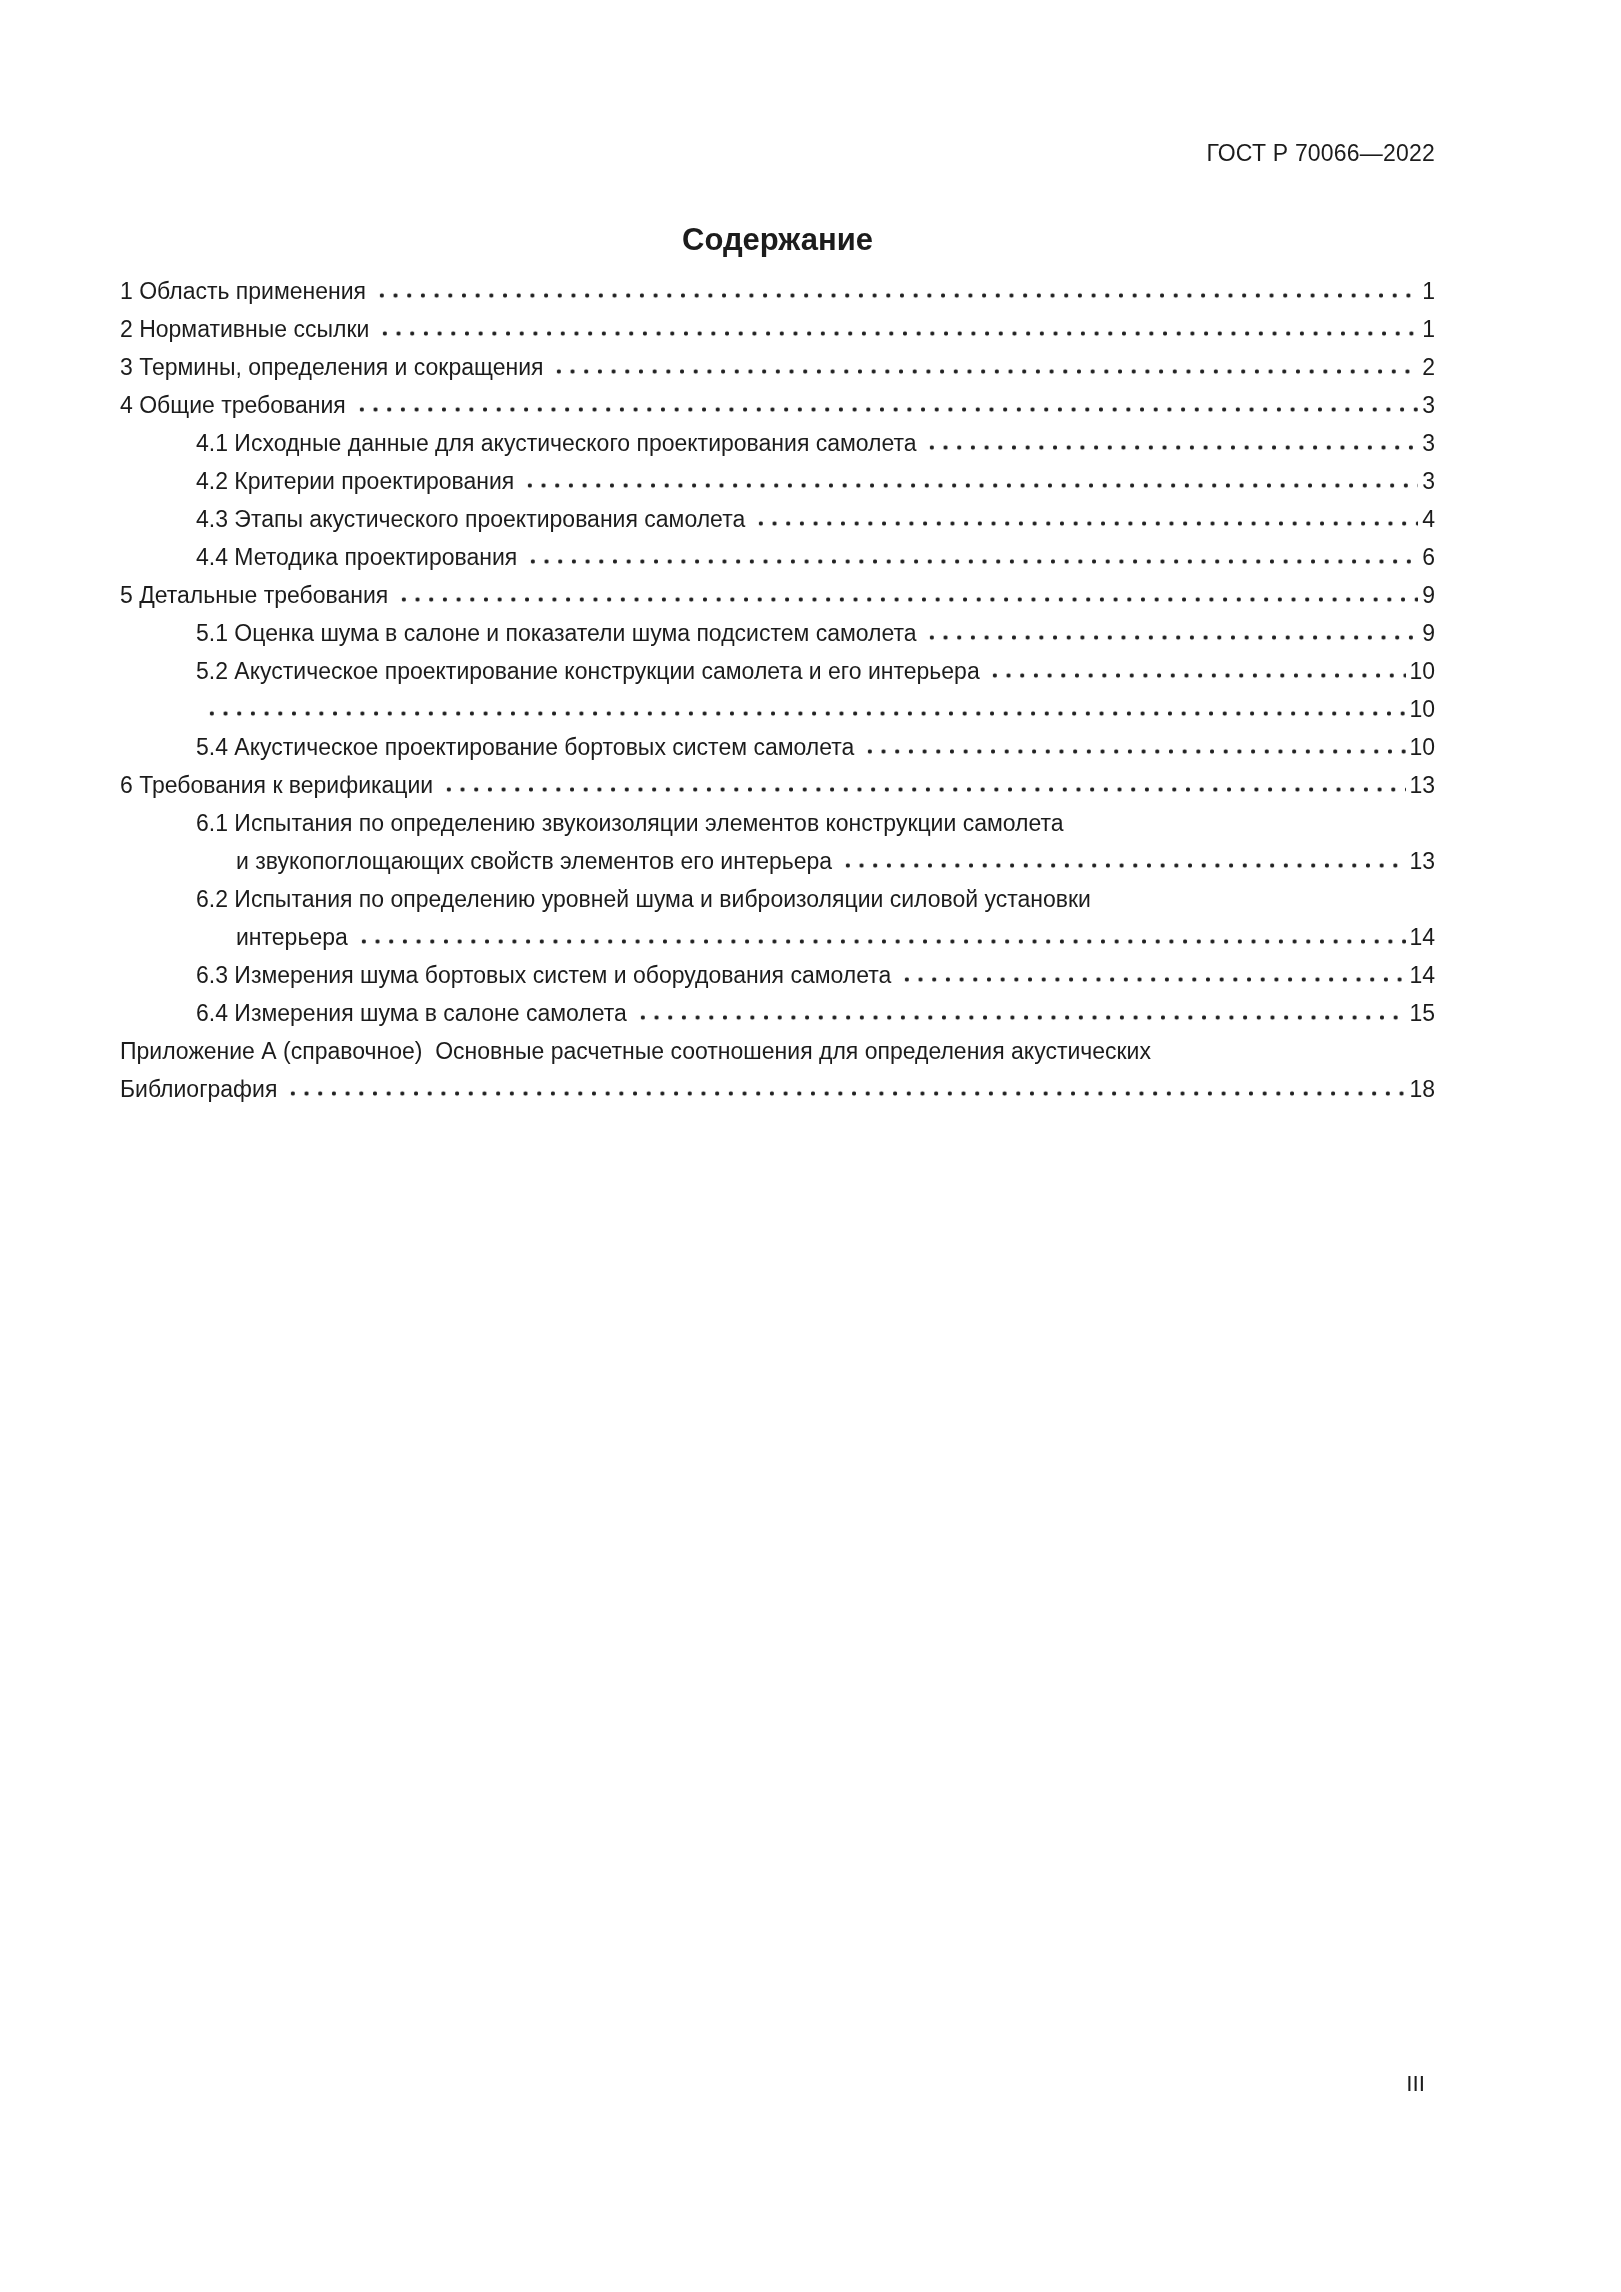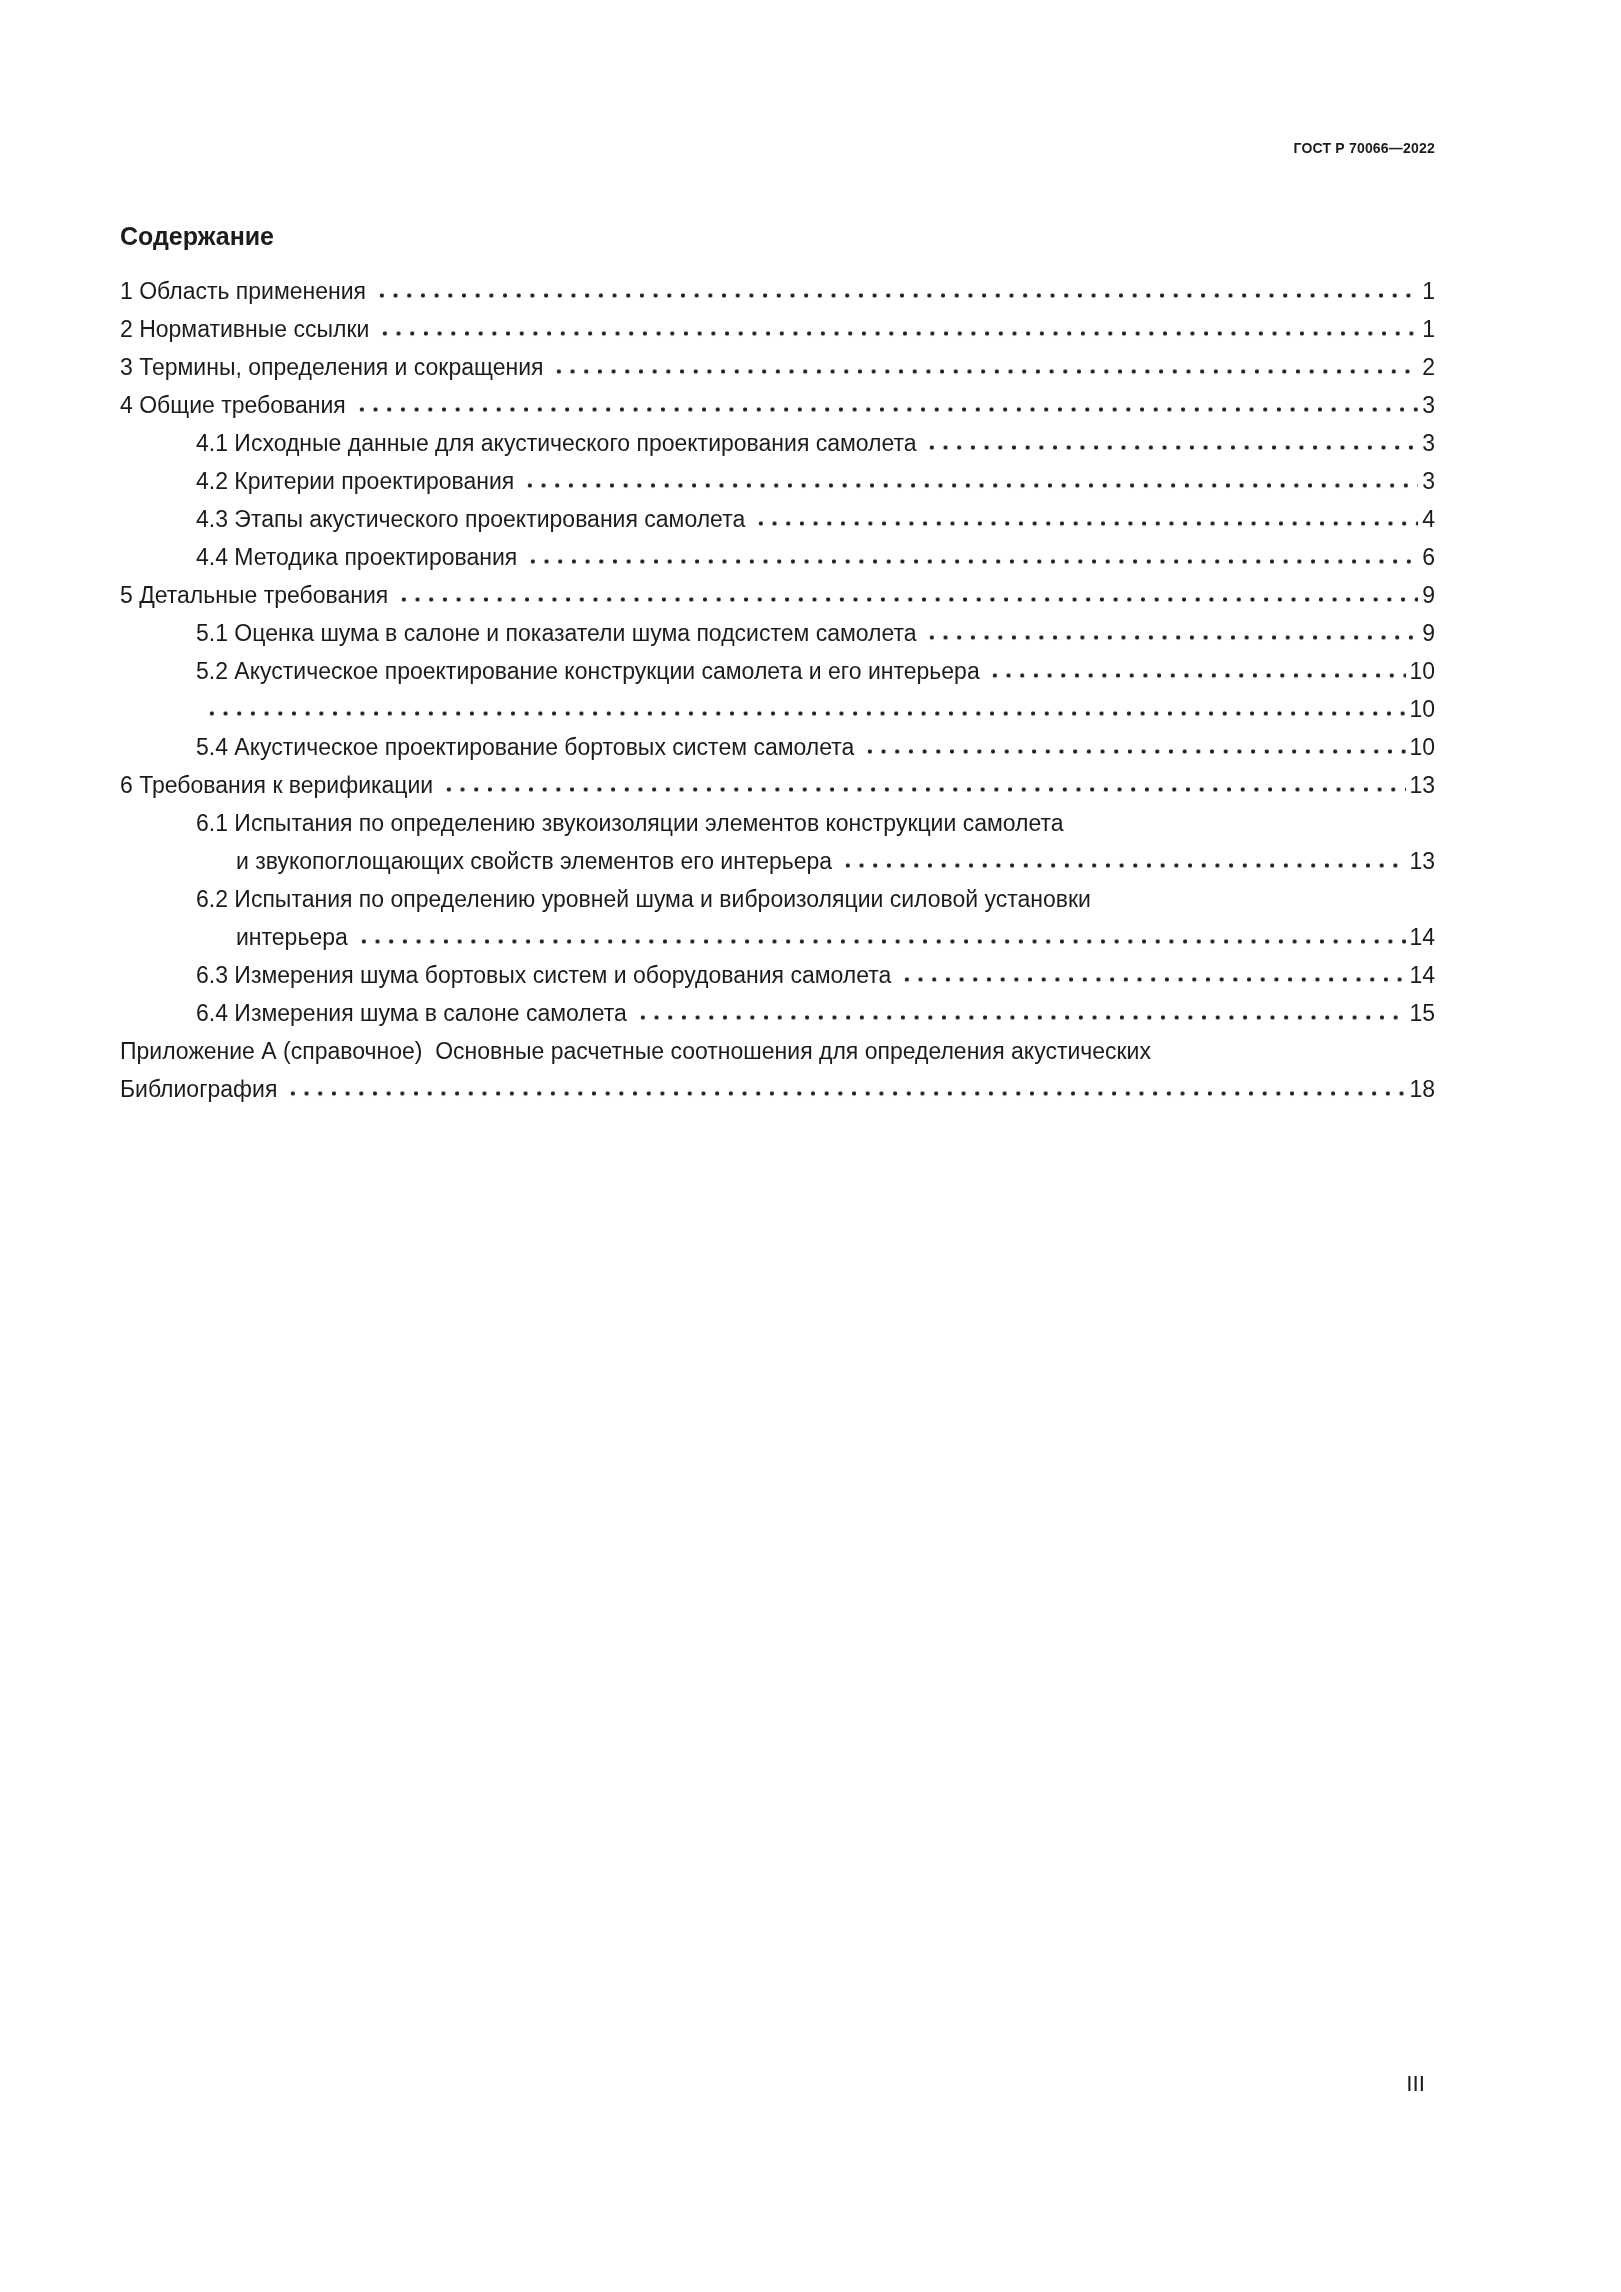--- a/index.html
+++ b/index.html
@@ -13,32 +13,32 @@
     height: 2293px;
     background: #ffffff;
     font-family: "Liberation Sans", sans-serif;
     color: #1c1c1c;
     overflow: hidden;
   }
   .doc-header {
     position: absolute;
     top: 140px;
     right: 186px;
-    font-size: 14px;
-    font-weight: bold;
+    font-size: 23px;
+    font-weight: normal;
     letter-spacing: 0.2px;
     text-align: right;
   }
   .doc-title {
     position: absolute;
     top: 222px;
     left: 120px;
     width: 1315px;
-    text-align: left;
-    font-size: 25px;
+    text-align: center;
+    font-size: 31px;
     font-weight: bold;
   }
   .toc {
     position: absolute;
     top: 272px;
     left: 120px;
     width: 1315px;
   }
   .toc-row {
     display: flex;

